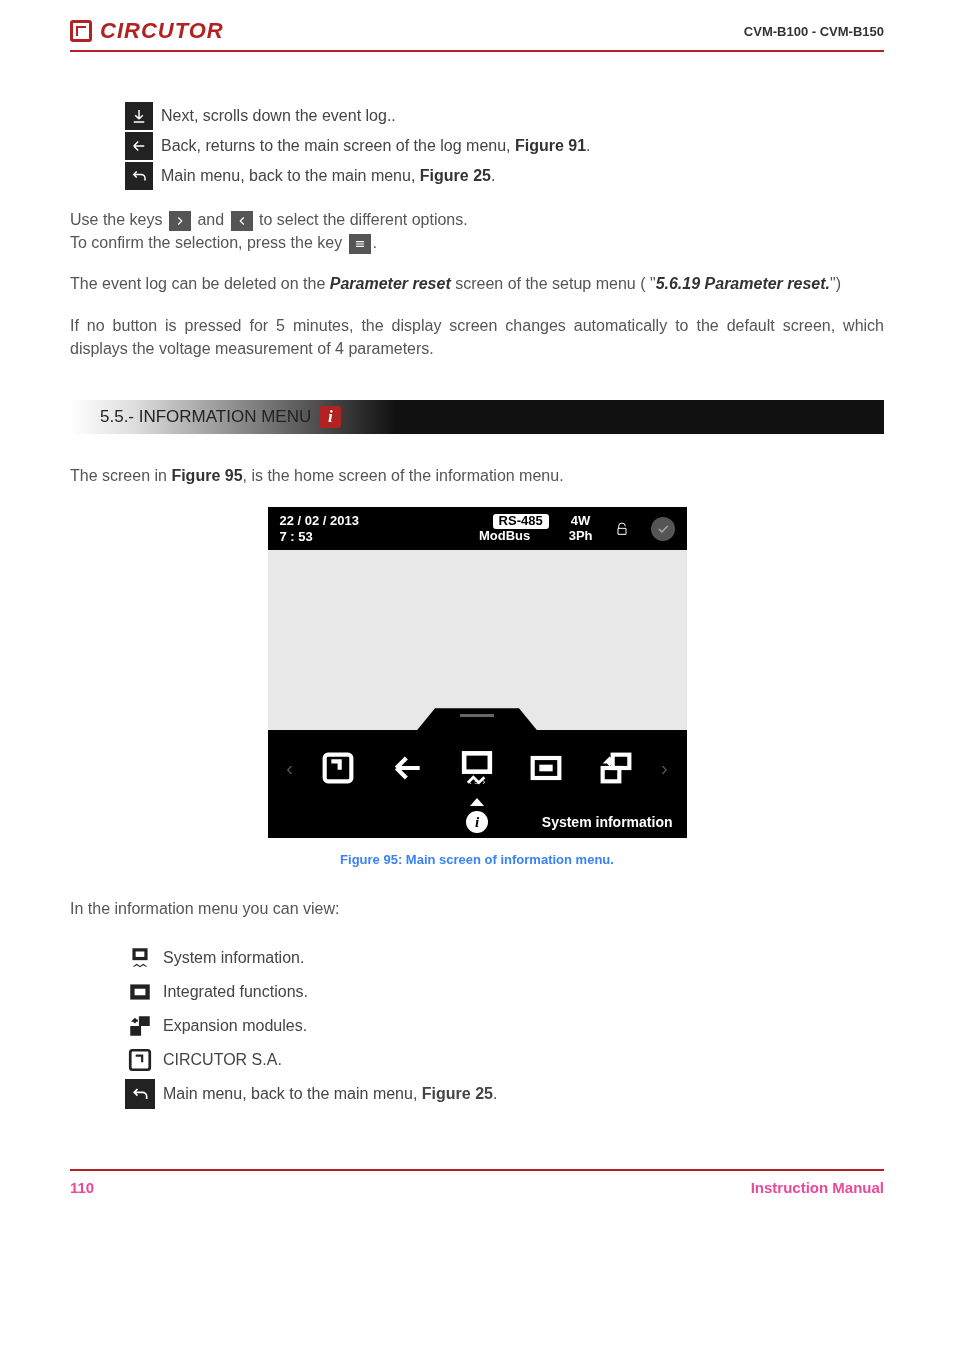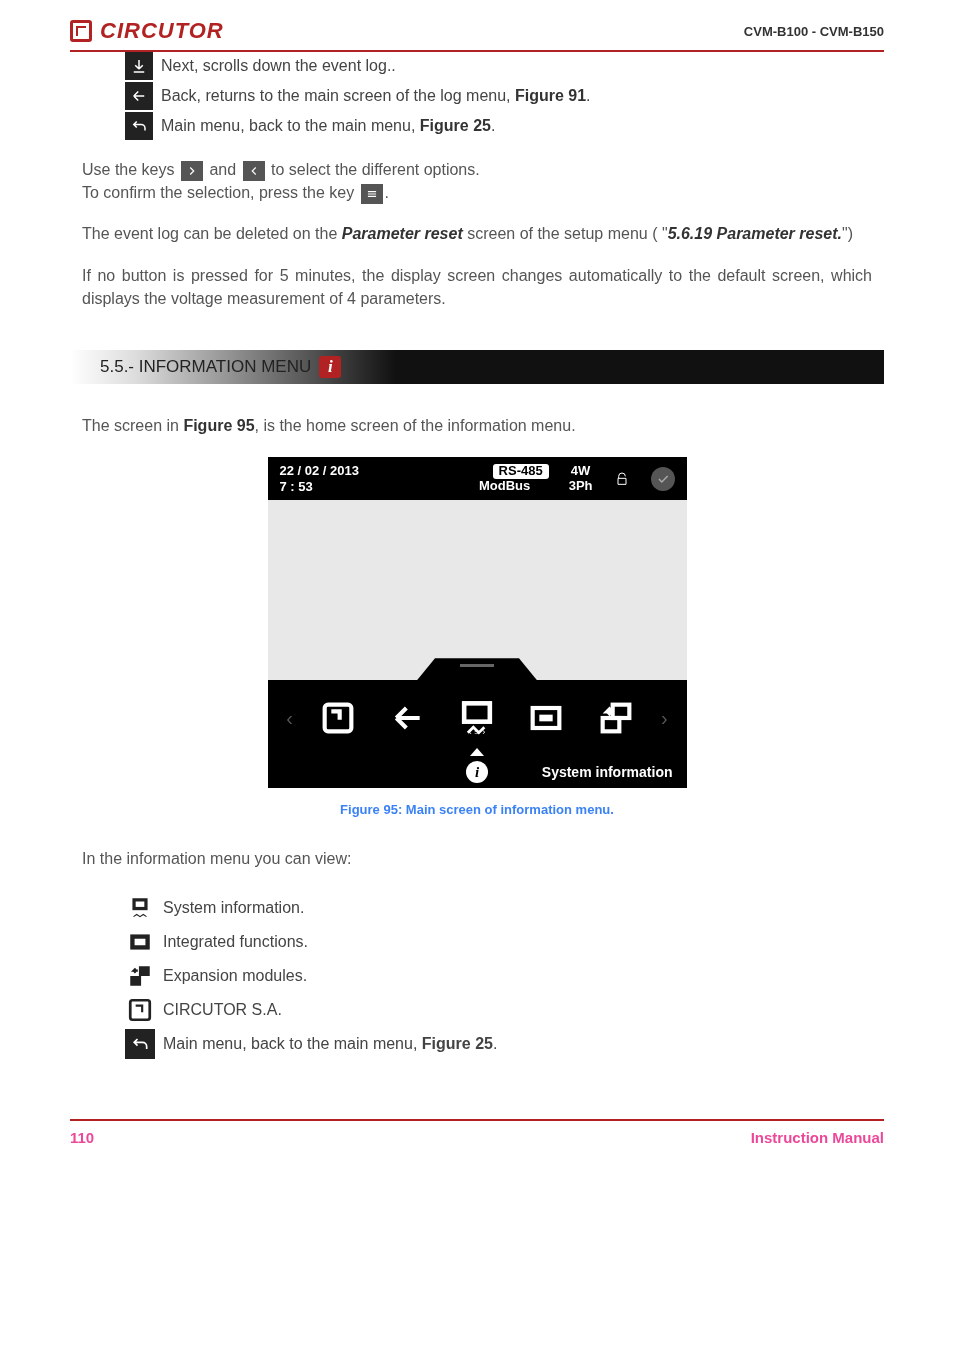--- a/index.html
+++ b/index.html
@@ -44,21 +44,21 @@
     left: 3px; top: 3px;
     width: 8px; height: 8px;
     border: 2px solid #b22222;
     border-right: none; border-bottom: none;
   }
   .doc-id {
     font-weight: bold;
     color: #333;
     font-size: 13px;
   }
-  .content { }
+  .content { padding-top: 50px; }
   .icon-line {
     display: flex;
     align-items: center;
     margin-bottom: 2px;
     margin-left: 55px;
   }
   .blk-icon {
     width: 28px; height: 28px;
     background: #222;
     color: #fff;
@@ -73,21 +73,21 @@
     width: 22px; height: 20px;
     background: #555;
     color: #fff;
     display: inline-flex;
     align-items: center;
     justify-content: center;
     vertical-align: middle;
     margin: 0 2px;
   }
   .sm-icon svg { width: 14px; height: 14px; stroke: #fff; fill: none; stroke-width: 2; }
-  .para { margin: 18px 12px; text-align: justify; line-height: 1.45; color: #555; }
+  .para { margin: 18px 0; text-align: justify; line-height: 1.45; color: #555; }
   .para strong, .icon-line strong { color: #333; }
   .para em { font-style: italic; font-weight: bold; color: #333; }
   .section-hdr {
     background: linear-gradient(to right, #fff 0%, #ddd 8%, #111 40%, #111 100%);
     color: #222;
     padding: 6px 10px 6px 30px;
     margin: 40px 0 30px 0;
     font-size: 17px;
     display: flex;
     align-items: center;

